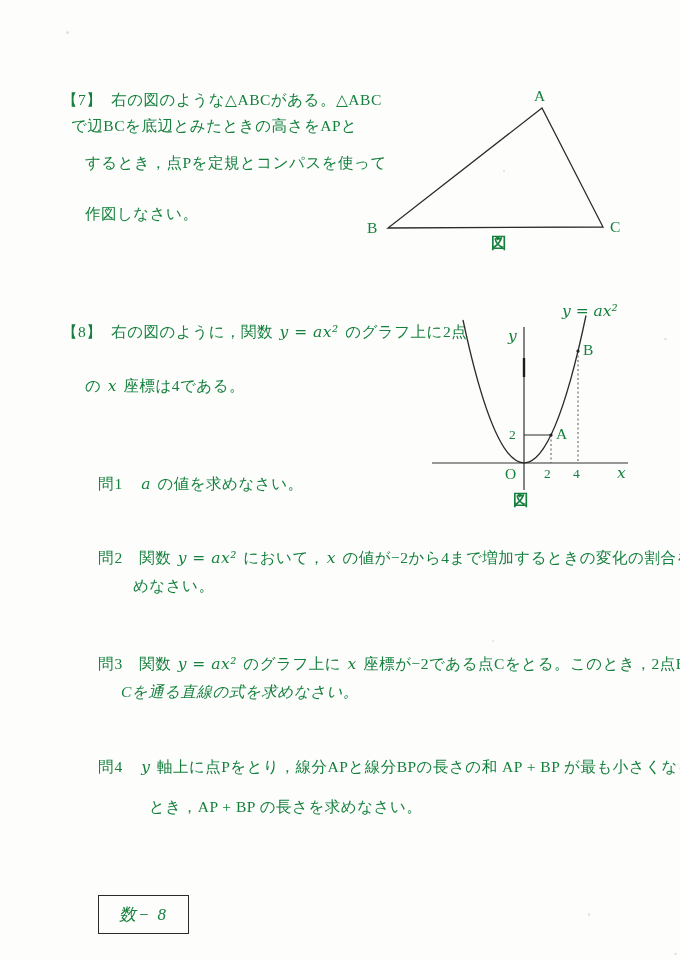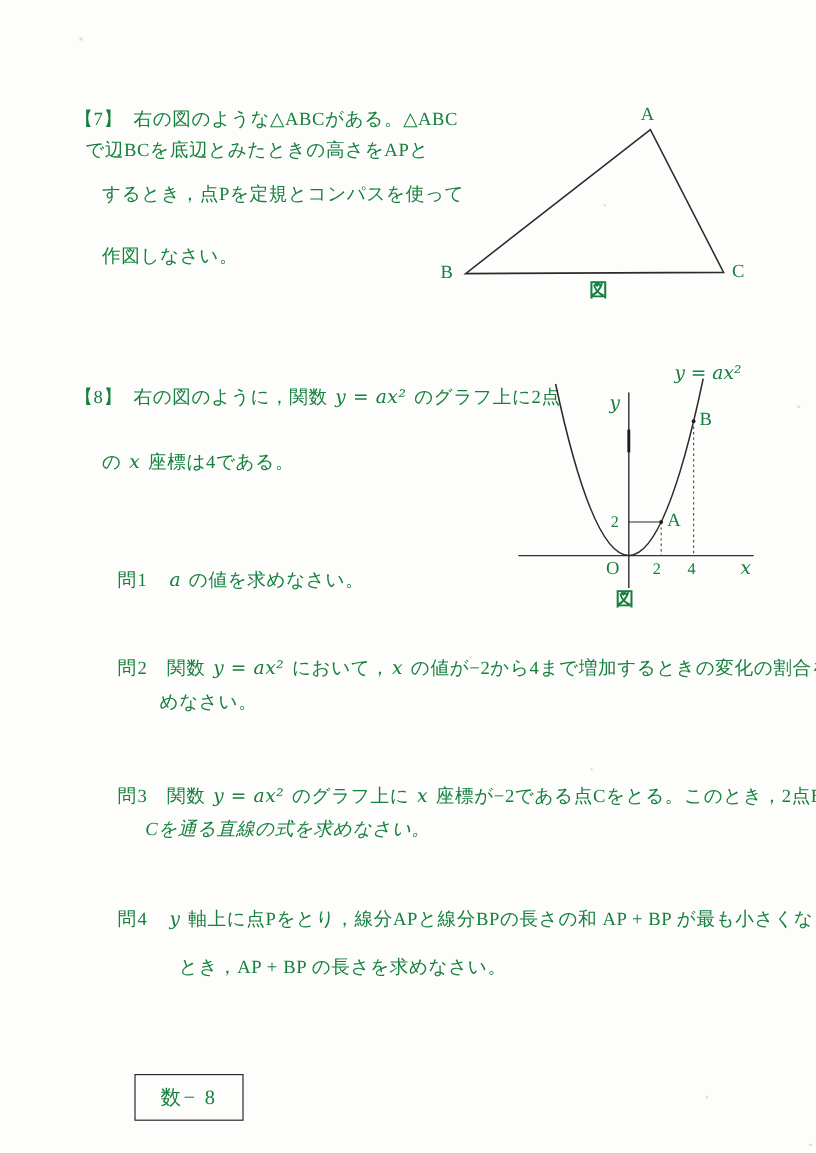--- a/index.html
+++ b/index.html
@@ -11,23 +11,23 @@
   }
   .abs{position:absolute;}
   .ln{position:absolute;white-space:nowrap;letter-spacing:.5px;}
   .mi{font-style:italic;font-family:"DejaVu Serif",serif;letter-spacing:.5px;padding:0 2px;}
   .ul{border-bottom:1.4px solid #222;padding-bottom:2.5px;}
   .qlabel{letter-spacing:1px;margin-right:16px;}
   .figlabel{position:absolute;font-size:15.5px;letter-spacing:0;}
   .caption{position:absolute;font-size:15.5px;font-weight:bold;letter-spacing:0;}
   .ticklabel{position:absolute;font-size:13.5px;}
   .footer-box{
-    position:absolute;left:112px;top:895px;width:89px;height:37px;
+    position:absolute;left:98px;top:895px;width:89px;height:37px;
     border:1.6px solid #2a2a2a;display:flex;align-items:center;justify-content:center;
-    font-size:17px;letter-spacing:2px;background:#fdfdfc;
+    font-size:17px;letter-spacing:2px;background:#fdfdfc;font-style:italic;
   }
   .speck{position:absolute;background:#8a8a8a;border-radius:50%;opacity:.25;}
   svg{display:block;}
 </style>
 </head>
 <body>
 
 <div class="page">
 
   <div class="abs" style="left:62px;top:92px;width:320px;height:160px;">

